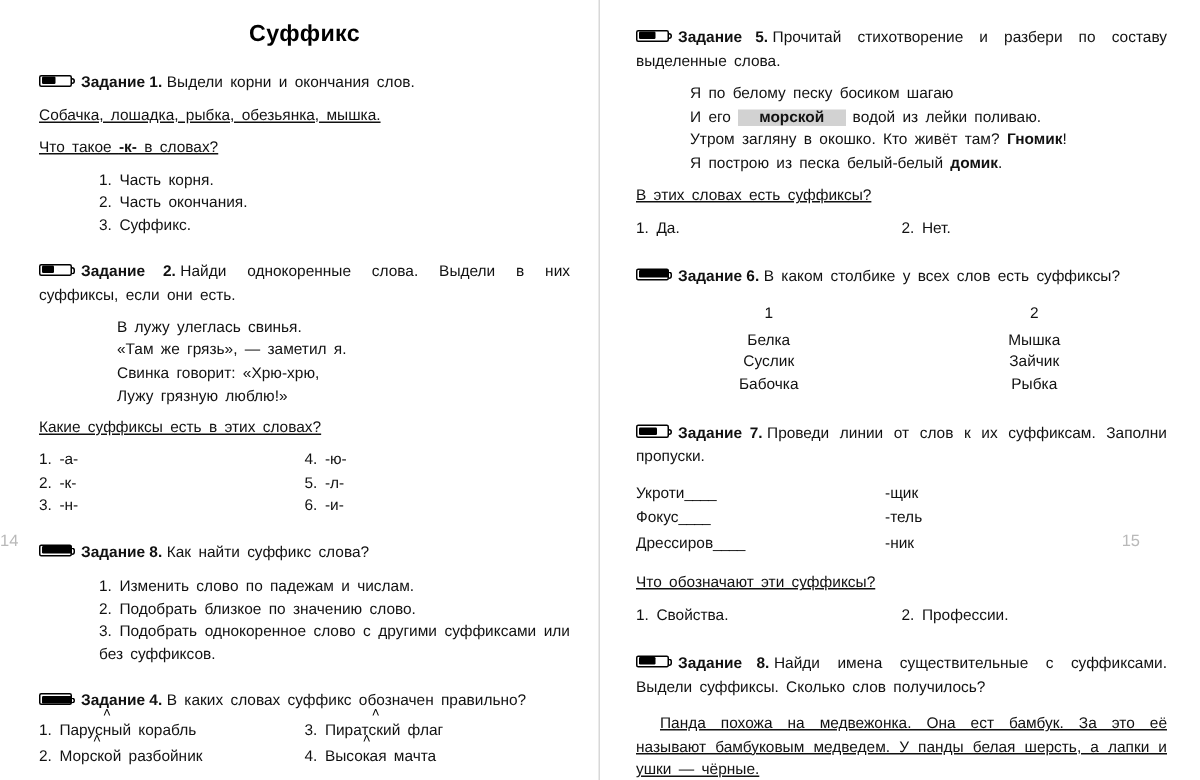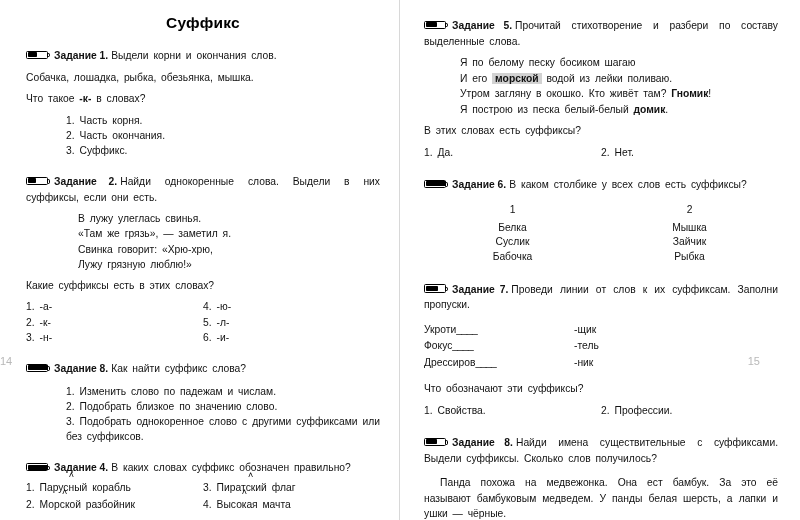--- a/index.html
+++ b/index.html
@@ -72,20 +72,21 @@
   }
   .task-label { font-weight: bold; word-spacing: normal; margin-right: 3px; }
 
   p.body {
     font-size: 10.3px;
     line-height: 15.5px;
     margin-top: 6px;
     text-align: justify;
     text-justify: inter-word;
     word-spacing: 2.0px;
+    text-decoration: underline;
   }
   p.body.flat { text-align: left; word-spacing: 2.0px; }
 
   .verse {
     margin-top: 6px;
     margin-left: 52px;
     font-size: 10.3px;
     line-height: 15.2px;
     word-spacing: 2.0px;
   }
@@ -117,21 +118,21 @@
     position: absolute;
     left: 0; right: 0;
     top: -7.5px;
     text-align: center;
     font-size: 9px;
     line-height: 9px;
     color: #000;
     word-spacing: normal;
   }
 
-  .hl { background: #d2d2d2; font-weight: bold; padding: 0 3px; margin-top: 43px; }
+  .hl { background: #d2d2d2; font-weight: bold; padding: 0 14px; margin-top: 43px; }
   b.sw { font-weight: bold; }
 
   
   .colhead {
     margin-top: 9px;
     display: flex;
     font-size: 10.3px;
     line-height: 15px;
     text-align: center;
   }
@@ -144,21 +145,21 @@
     text-align: center;
   }
   .wordcols > div { width: 50%; }
 
   
   .match {
     margin-top: 9px;
     font-size: 10.3px;
     line-height: 16.5px;
   }
-  .match .row { display: flex; }
+  .match .row { display: flex; gap: 16px; }
   .match .left { width: 150px; }
   .match .right { width: 120px; }
   .blank { letter-spacing: -0.5px; }
 
   .para-indent { text-indent: 16px; }
 
   .pagenum {
     position: absolute;
     bottom: 9px;
     font-size: 11px;

